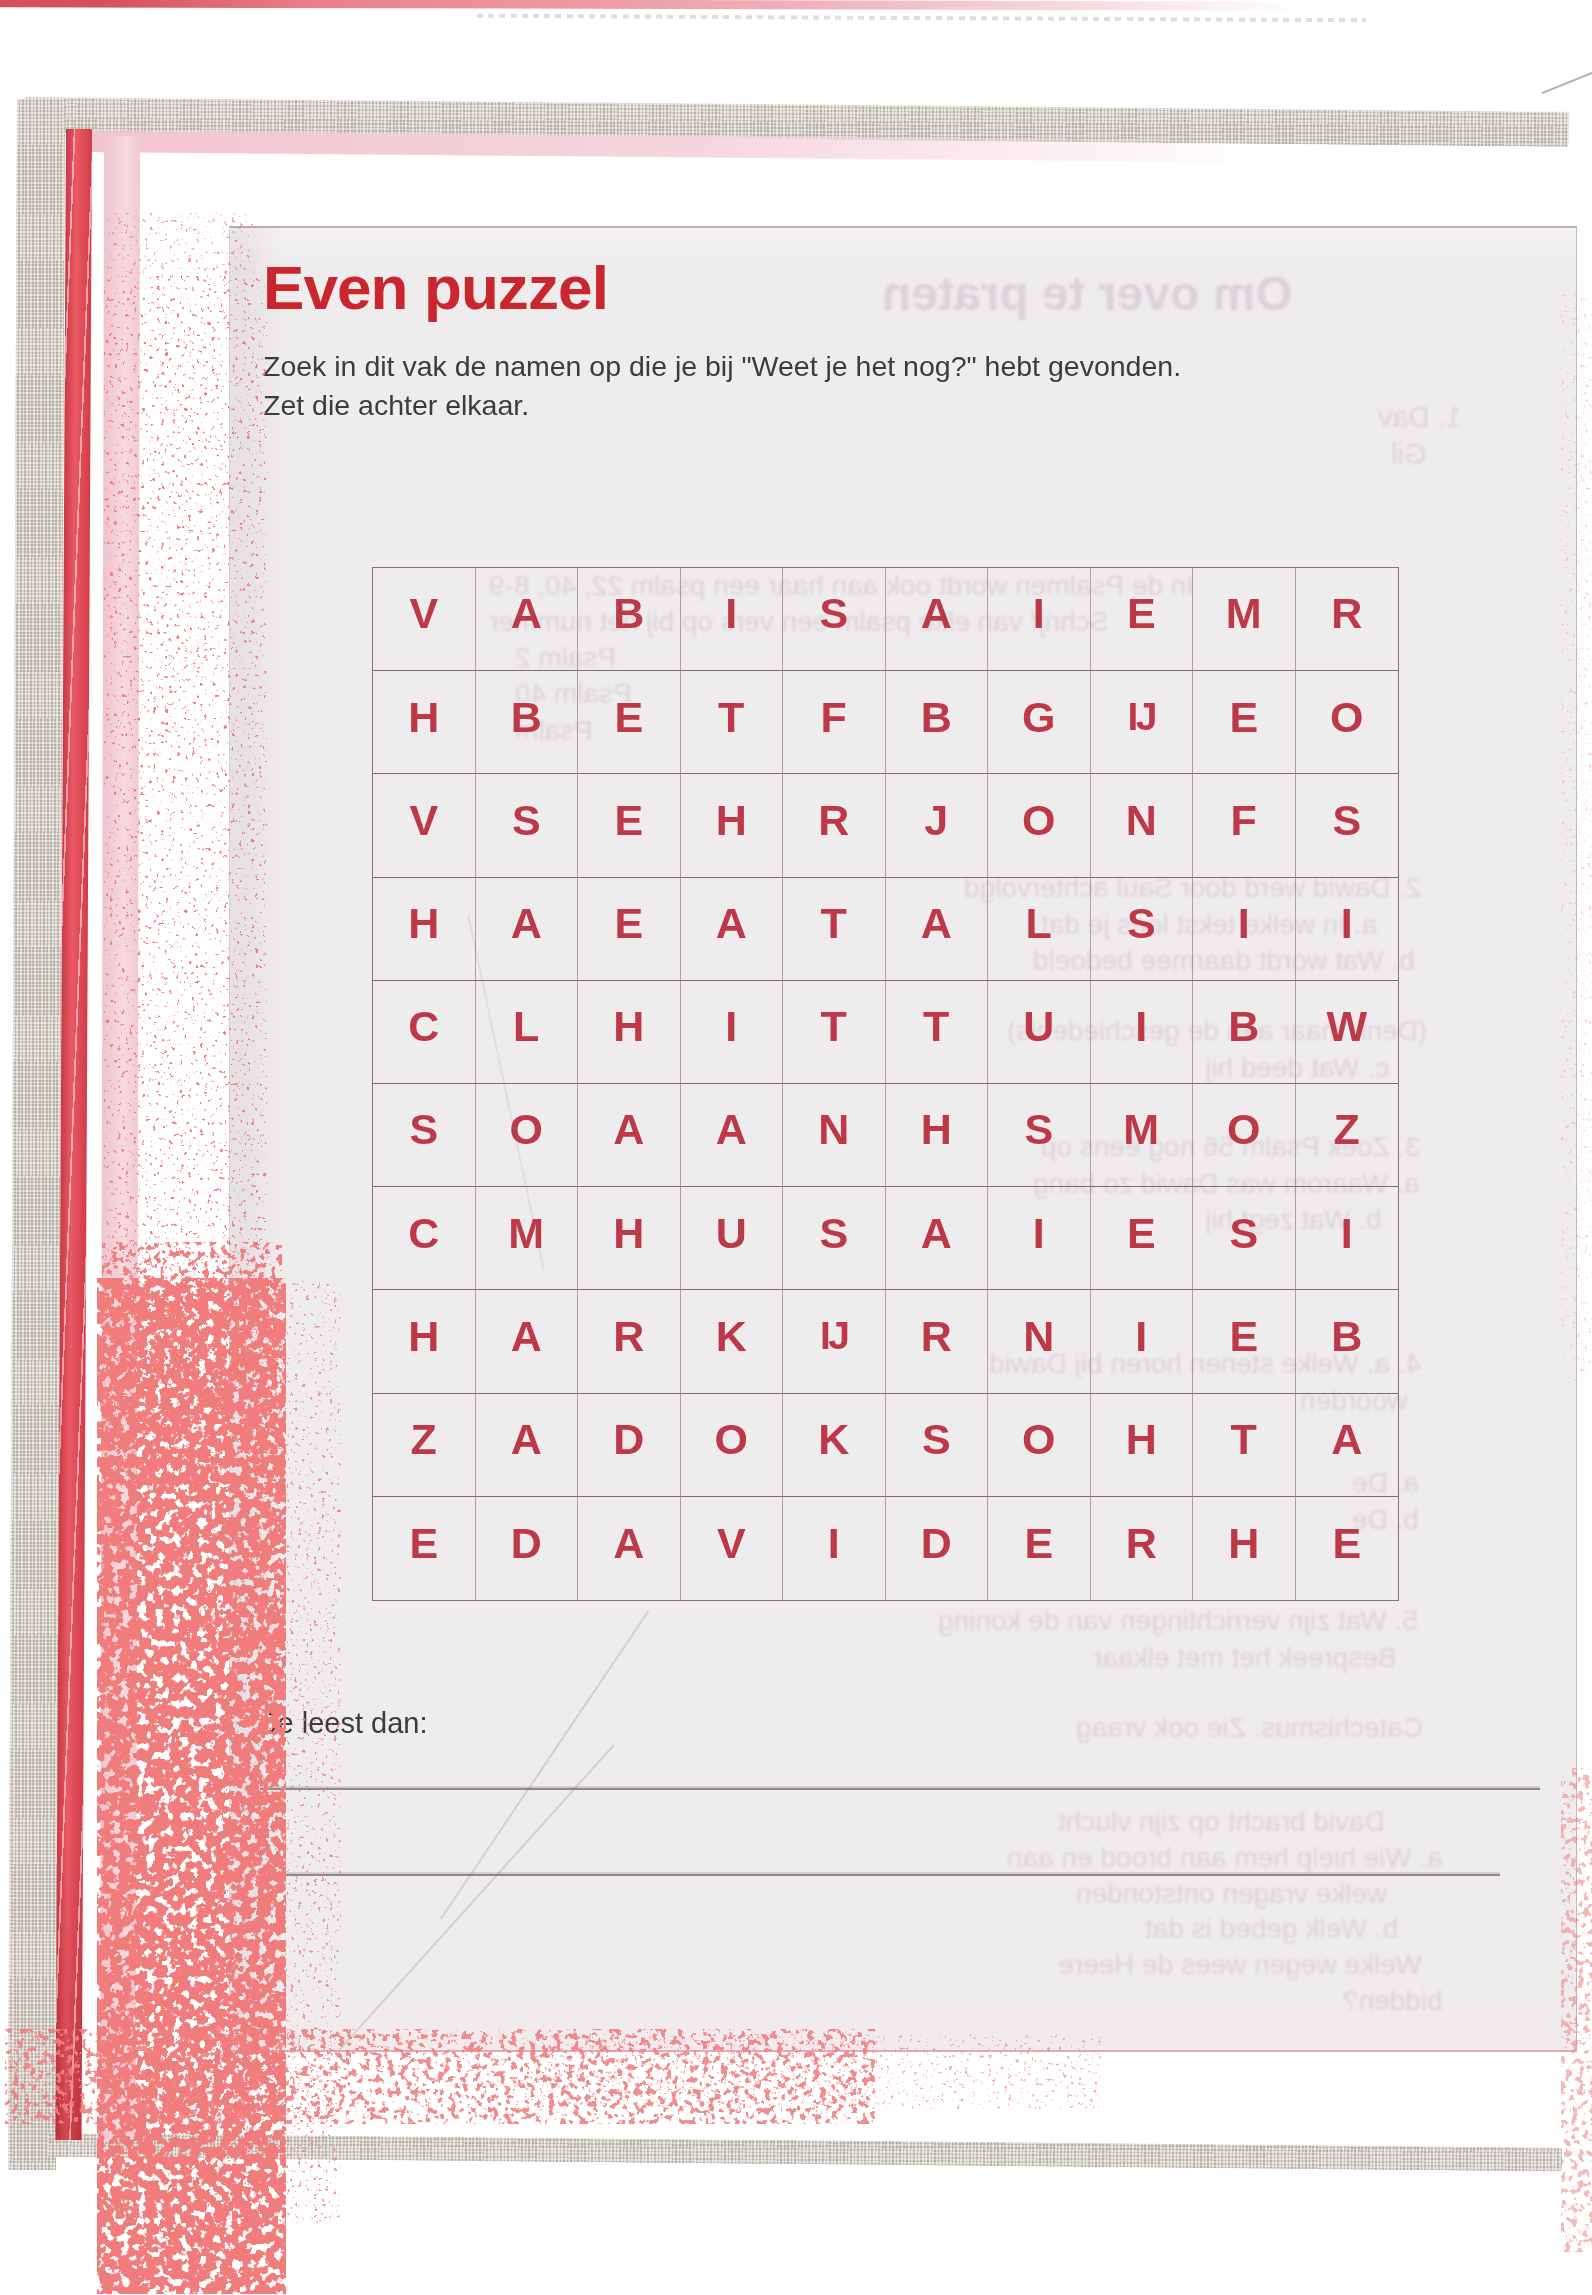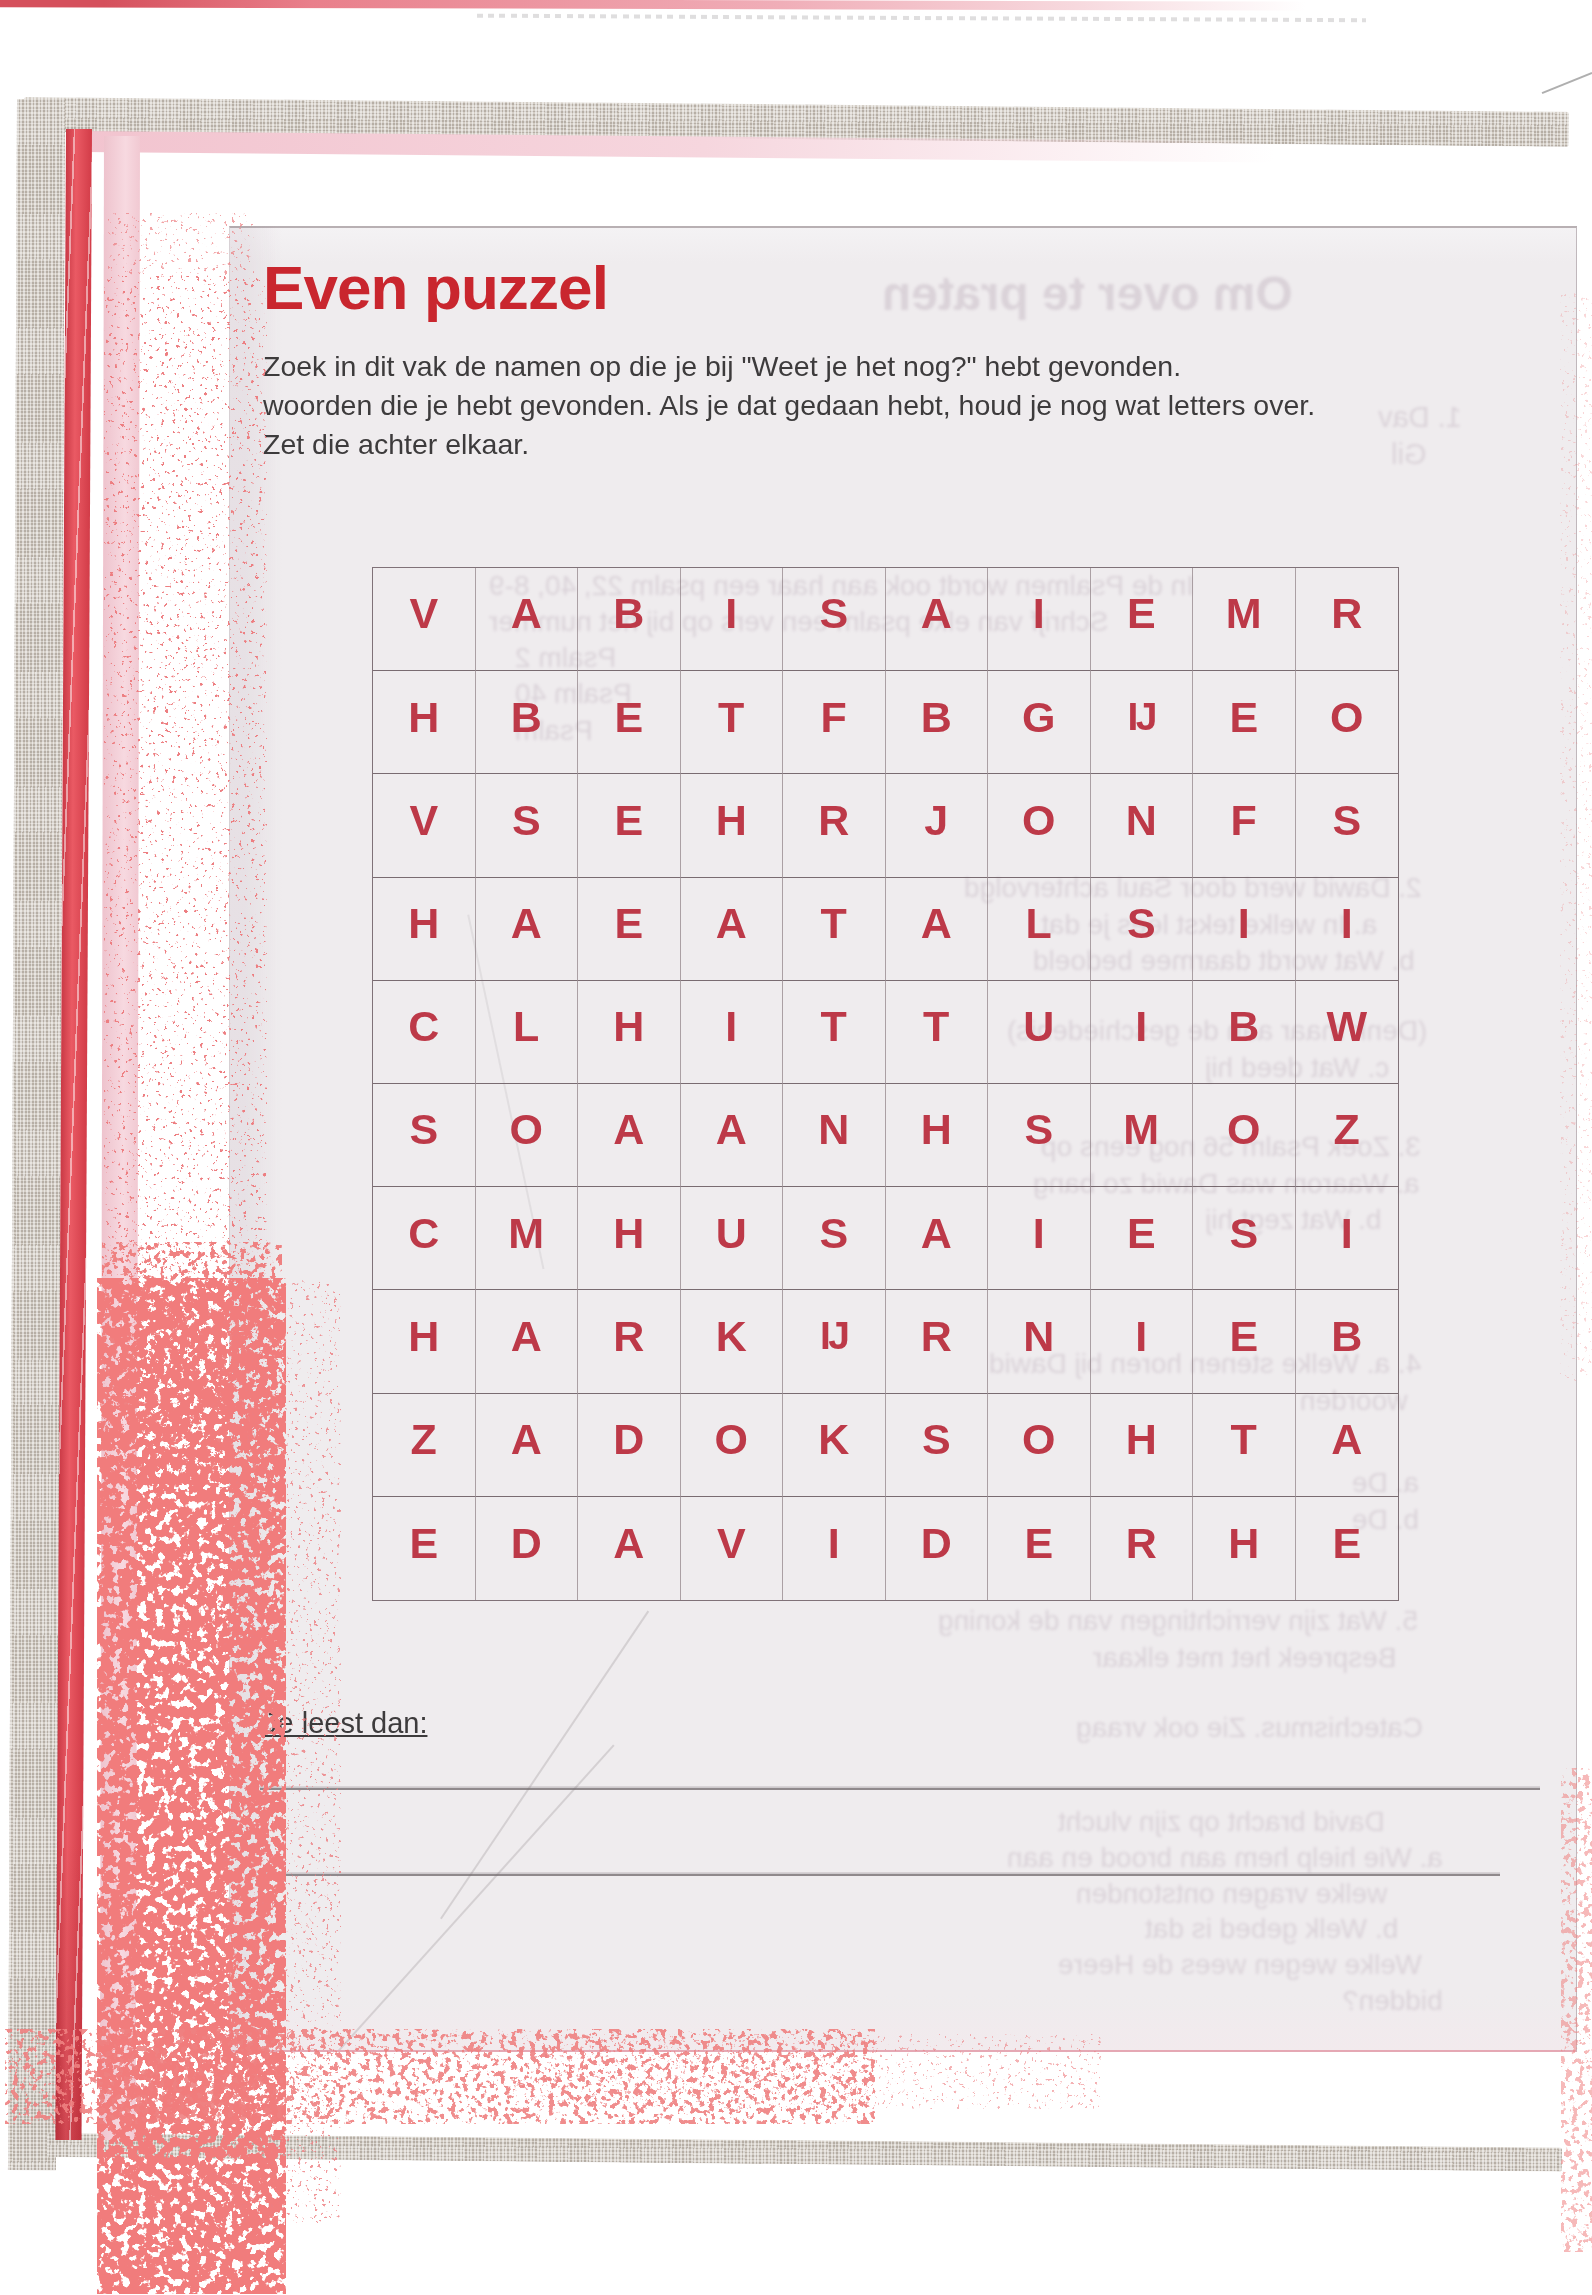--- a/index.html
+++ b/index.html
@@ -47,21 +47,21 @@
     border-top:2.6px solid rgba(105,95,100,.42);
     border-right:1.7px solid rgba(160,150,155,.55);
     border-bottom:2.6px solid rgba(226,150,165,.8);
     border-left:1.7px solid rgba(195,185,190,.55);
     overflow:hidden;}
 
   .title{position:absolute;left:33px;top:24px;font-size:62px;font-weight:bold;
     letter-spacing:-0.9px;color:var(--title-red,#c9262e);}
   .instructions{position:absolute;left:33px;top:119px;width:1225px;
     font-size:28.5px;line-height:39px;color:var(--body-text,#3d3b3c);}
-  .prompt{position:absolute;left:33px;top:1479px;font-size:29px;color:var(--body-text,#3d3b3c);text-decoration:underline;}
+  .prompt{position:absolute;left:33px;top:1479px;font-size:29px;color:var(--body-text,#3d3b3c);}
 
   .grid{position:absolute;left:142px;top:339px;width:1027px;height:1034px;box-sizing:border-box;
     display:grid;grid-template-columns:repeat(10,1fr);grid-template-rows:repeat(10,1fr);
     border:1.7px solid rgba(100,84,90,.8);}
   .cell{display:flex;align-items:center;justify-content:center;padding-bottom:10.4px;box-sizing:border-box;
     border-right:0.9px solid rgba(115,98,104,.55);
     border-bottom:1.7px solid rgba(88,72,78,.78);
     font-weight:bold;font-size:43px;color:var(--grid-red,#bd3948);}
   .cell:nth-child(10n){border-right:none;}
   .cell:nth-last-child(-n+10){border-bottom:none;}
@@ -129,21 +129,20 @@
         <div class="ghost" style="left: 846px; top: 1650px; font-size: 28px; font-weight: 400;">welke vragen ontstonden</div>
         <div class="ghost" style="left: 915px; top: 1685px; font-size: 28px; font-weight: 400;">b. Welk gebed is dat</div>
         <div class="ghost" style="left: 828px; top: 1721px; font-size: 28px; font-weight: 400;">Welke wegen wees de Heere</div>
         <div class="ghost" style="left: 1113px; top: 1757px; font-size: 28px; font-weight: 400;">bidden?</div>
       </div>
 
     <div class="title">Even puzzel</div>
 
     <div class="instructions">
       <div>Zoek in dit vak de namen op die je bij "Weet je het nog?" hebt gevonden.</div>
-      <div>woorden die je hebt gevonden. Als je dat gedaan hebt, houd je nog wat letters over.</div>
       <div>Zet die achter elkaar.</div>
     </div>
 
     <div class="grid" id="grid">
         <div class="cell">V</div>
         <div class="cell">A</div>
         <div class="cell">B</div>
         <div class="cell">I</div>
         <div class="cell">S</div>
         <div class="cell">A</div>

